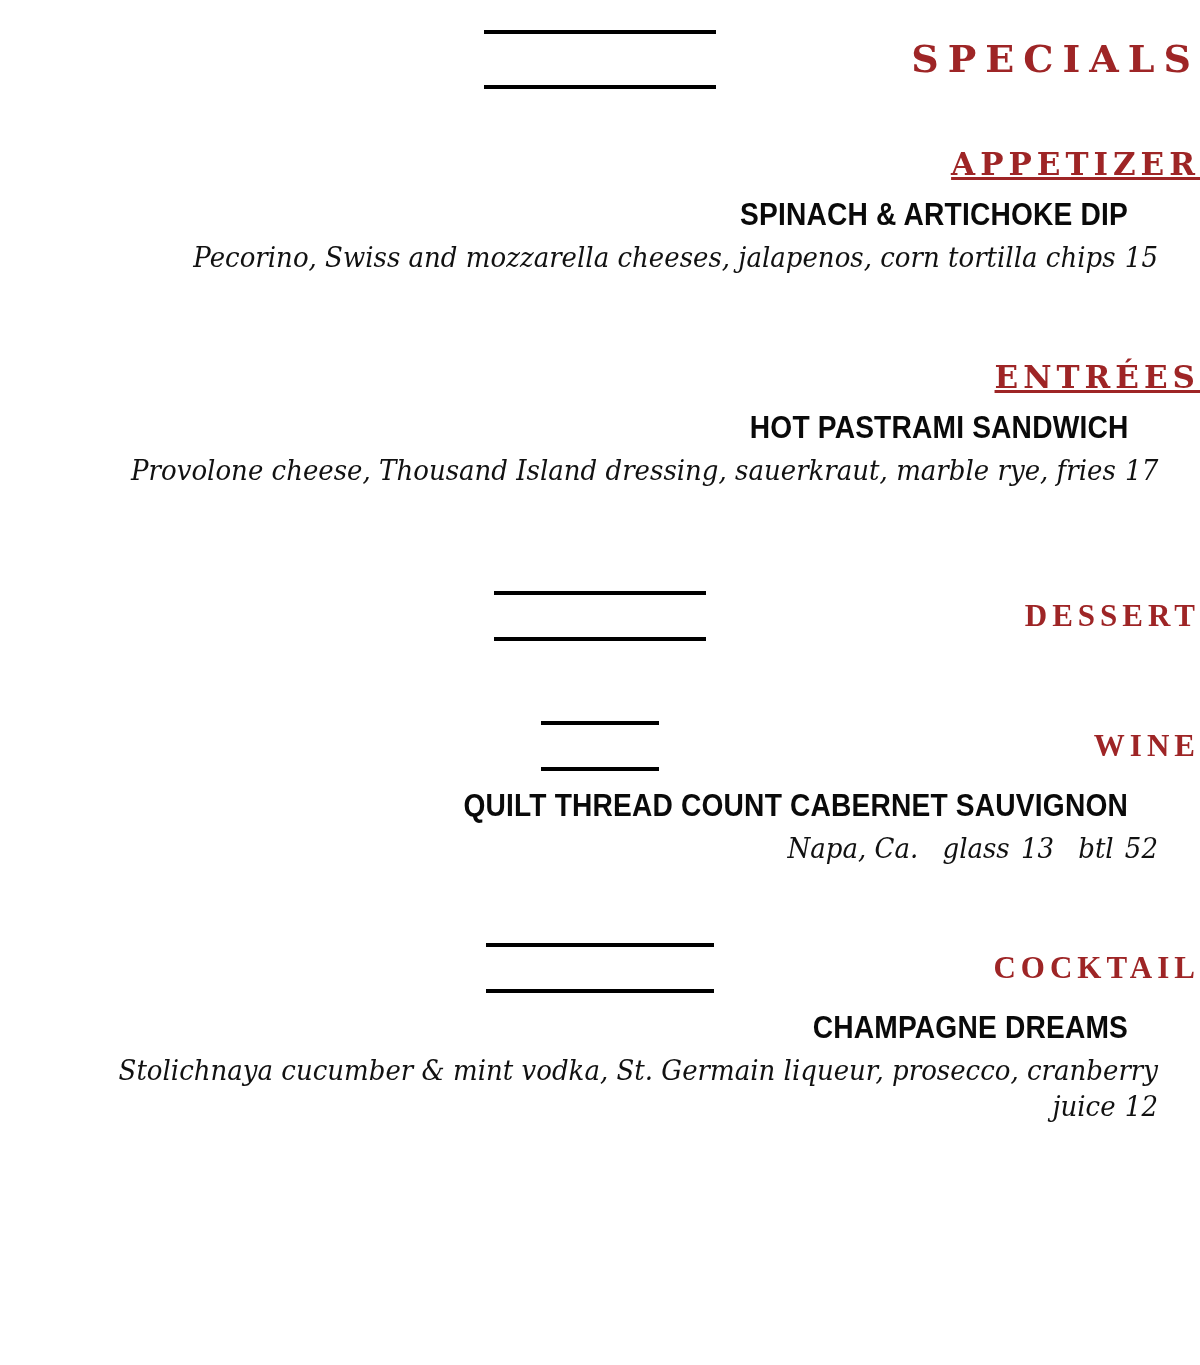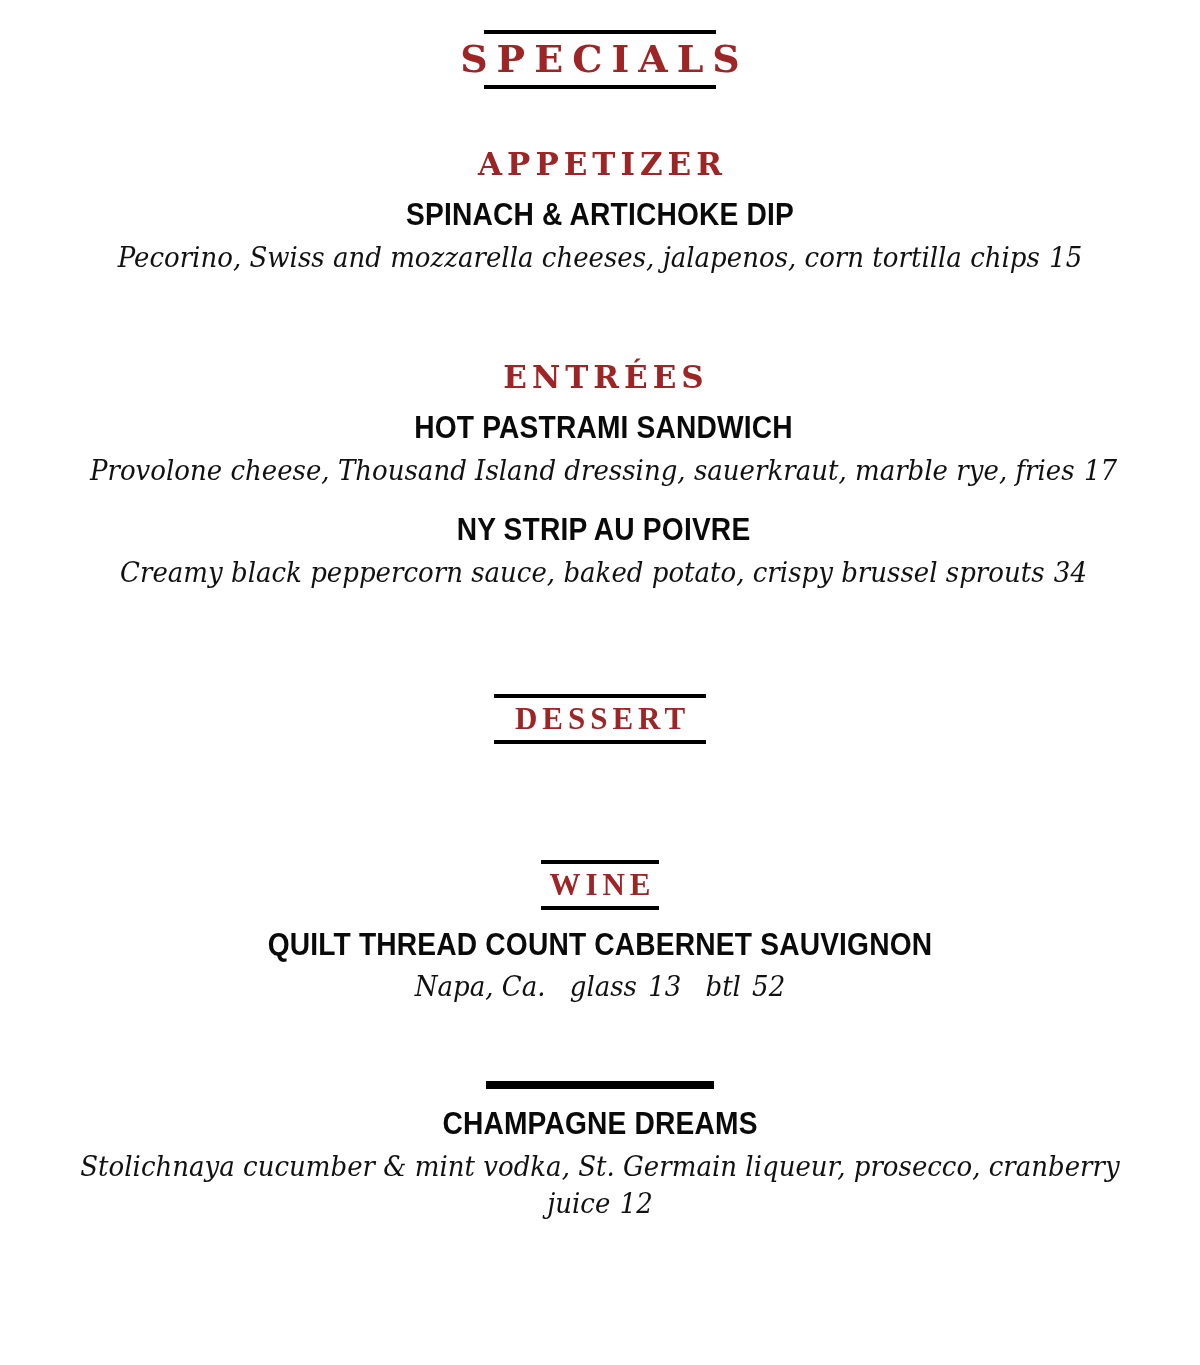--- a/index.html
+++ b/index.html
@@ -12,21 +12,21 @@
     height: 1365px;
     font-family: "Liberation Sans", sans-serif;
     color: #000000;
     overflow: hidden;
   }
 
   .menu {
     width: 1200px;
     box-sizing: border-box;
     padding: 0;
-    text-align: center;
+    text-align: right;
   }
 
   
   .title-block {
     margin-top: 30px;
   }
   .rule {
     height: 4px;
     background: #000000;
     margin: 0 auto;
@@ -54,27 +54,27 @@
   .section-heading {
     font-family: "DejaVu Serif", "Liberation Serif", serif;
     font-weight: 700;
     font-size: 31px;
     letter-spacing: 5px;
     color: #9E2526;
     line-height: 1;
     text-transform: uppercase;
     padding-left: 5px;
   }
-  .heading-plain { padding-top: 34px; padding-bottom: 0; }
+  .heading-plain { padding-top: 34px; padding-bottom: 0; text-decoration: underline; }
   .heading-ruled { padding-top: 5px; padding-bottom: 6px; font-family: Liberation Serif, serif; }
 
   .sec-appetizer { margin-top: 26px; }
   .sec-entrees   { margin-top: 52px; padding-left: 7px; }
   .sec-dessert   { margin-top: 102px; }
-  .sec-wine      { margin-top: 116px; }
+  .sec-wine      { margin-top: 80px; }
   .sec-cocktail  { margin-top: 78px; }
 
   
   .item { margin-top: 0; }
   .item + .item { margin-top: 22px; }
   .section-items { margin-top: 16px; }
 
   .item-name {
     font-family: "Liberation Sans Narrow", "Liberation Sans", sans-serif;
     font-weight: 700;
@@ -135,26 +135,20 @@
 
   <div class="section sec-entrees">
     <div class="section-heading heading-plain">ENTRÉES</div>
     <div class="section-items">
       <div class="item">
         <div class="item-name">HOT PASTRAMI SANDWICH</div>
         <div class="item-desc">
           <span>Provolone cheese, Thousand Island dressing, sauerkraut, marble rye, fries</span><span class="price">17</span>
         </div>
       </div>
-      <div class="item">
-        <div class="item-name">NY STRIP AU POIVRE</div>
-        <div class="item-desc">
-          <span>Creamy black peppercorn sauce, baked potato, crispy brussel sprouts</span><span class="price">34</span>
-        </div>
-      </div>
     </div>
   </div>
 
   <div class="section sec-dessert">
     <div class="rule rule-dessert"></div>
     <div class="section-heading heading-ruled">DESSERT</div>
     <div class="rule rule-dessert"></div>
   </div>
 
   <div class="section sec-wine">
@@ -166,20 +160,21 @@
         <div class="item-name">QUILT THREAD COUNT CABERNET SAUVIGNON</div>
         <div class="wine-meta">
           <span>Napa, Ca.</span><span class="wine-gap"></span><span>glass</span><span class="wine-gap-sm"></span><span>13</span><span class="wine-gap"></span><span>btl</span><span class="wine-gap-sm"></span><span>52</span>
         </div>
       </div>
     </div>
   </div>
 
   <div class="section sec-cocktail">
     <div class="rule rule-cocktail"></div>
+    <div class="section-heading heading-ruled">COCKTAIL</div>
     <div class="rule rule-cocktail"></div>
     <div class="section-items">
       <div class="item">
         <div class="item-name">CHAMPAGNE DREAMS</div>
         <div class="item-desc">
           <span>Stolichnaya cucumber &amp; mint vodka, St. Germain liqueur, prosecco, cranberry juice</span><span class="price">12</span>
         </div>
       </div>
     </div>
   </div>

